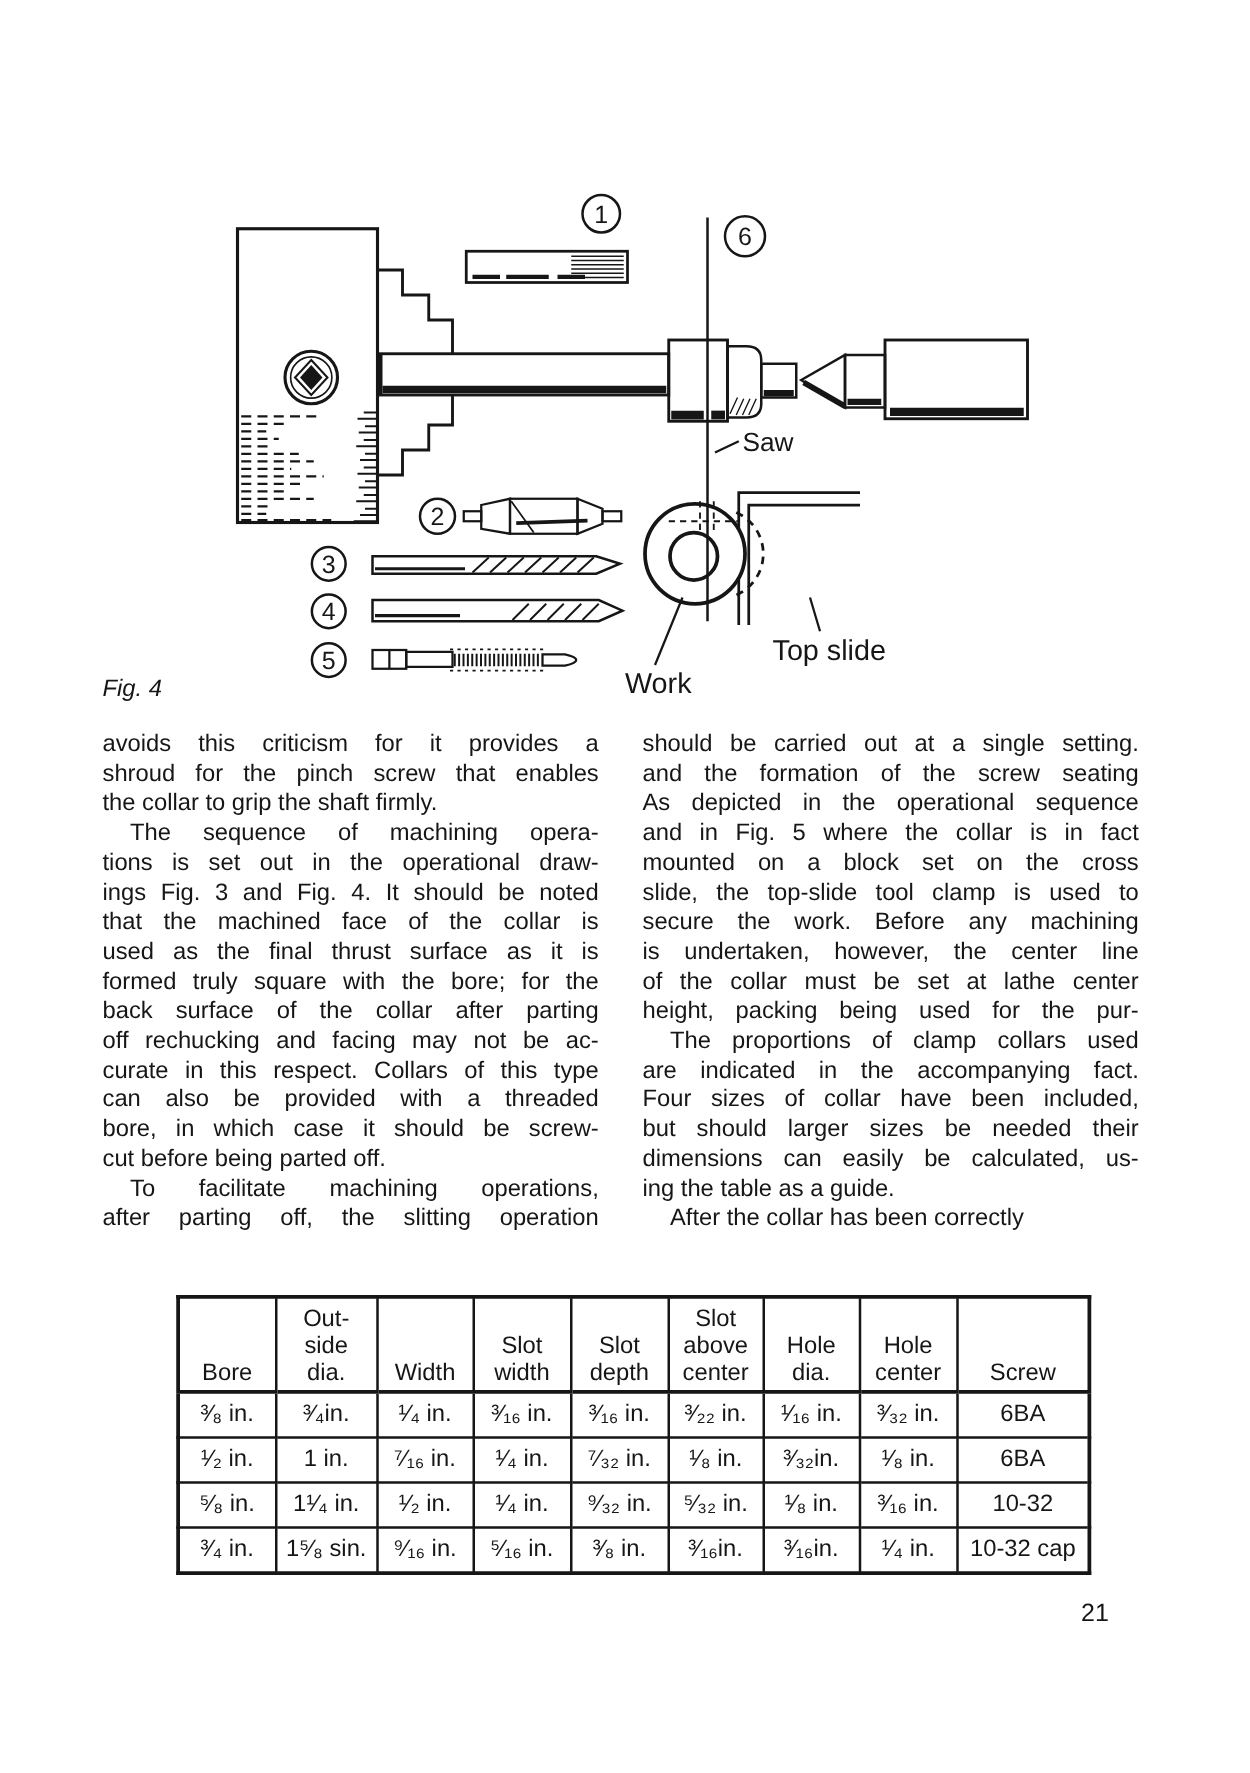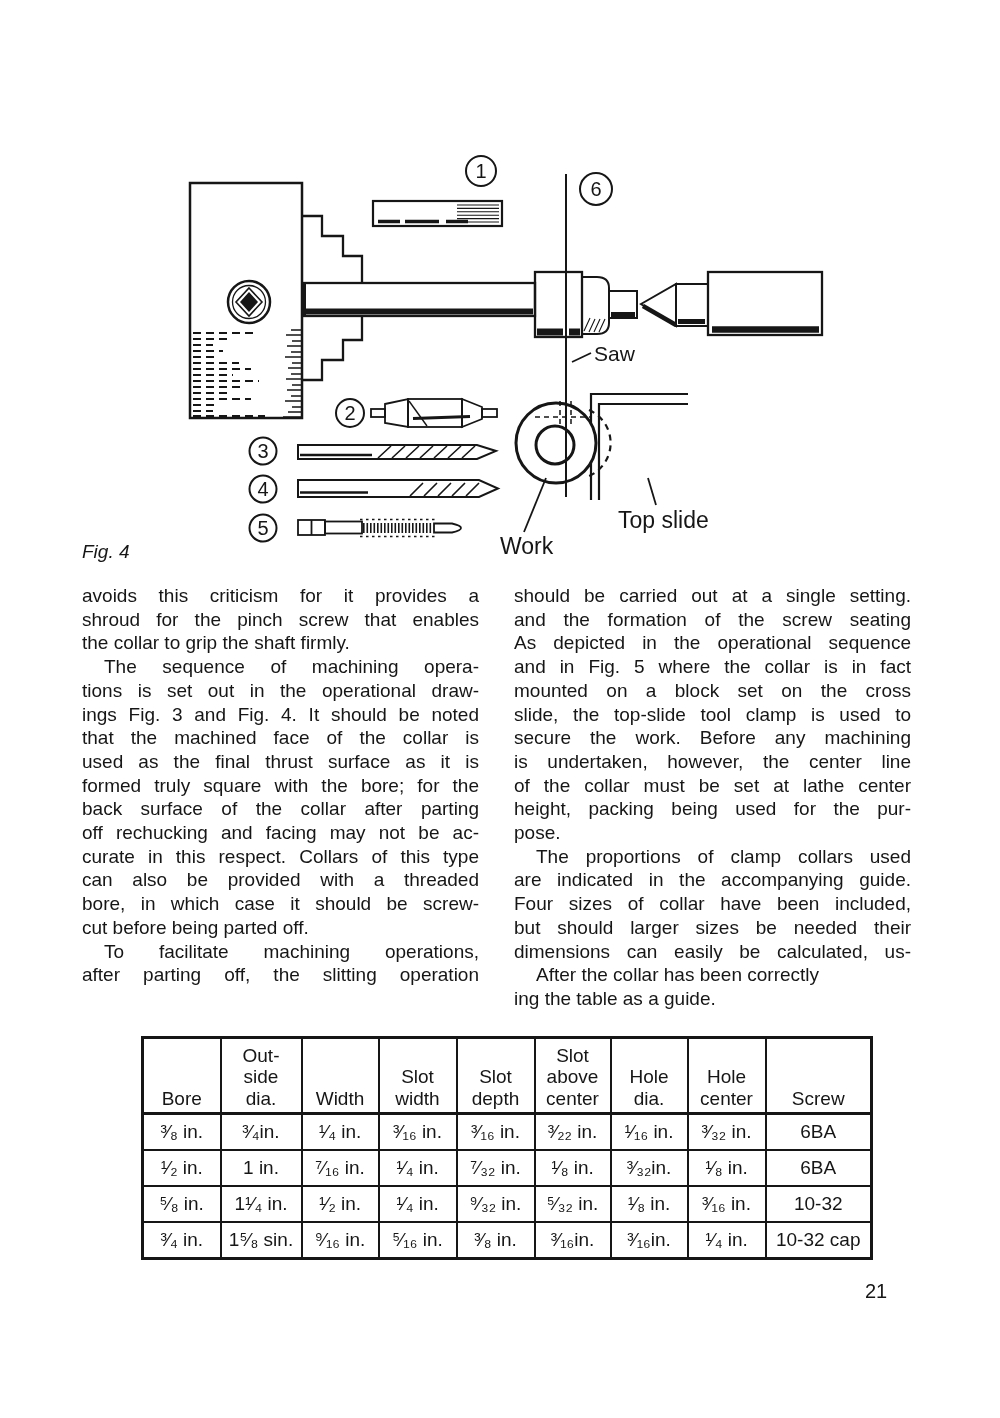--- a/index.html
+++ b/index.html
@@ -194,28 +194,27 @@
   <div class="ln">should be carried out at a single setting.</div>
   <div class="ln">and the formation of the screw seating</div>
   <div class="ln">As depicted in the operational sequence</div>
   <div class="ln">and in Fig. 5 where the collar is in fact</div>
   <div class="ln">mounted on a block set on the cross</div>
   <div class="ln">slide, the top-slide tool clamp is used to</div>
   <div class="ln">secure the work. Before any machining</div>
   <div class="ln">is undertaken, however, the center line</div>
   <div class="ln">of the collar must be set at lathe center</div>
   <div class="ln">height, packing being used for the pur-</div>
-  <div class="ln pl">pose.</div>
   <div class="ln ind">The proportions of clamp collars used</div>
-  <div class="ln">are indicated in the accompanying guide.</div>
+  <div class="ln">are indicated in the accompanying fact.</div>
   <div class="ln">Four sizes of collar have been included,</div>
   <div class="ln">but should larger sizes be needed their</div>
   <div class="ln">dimensions can easily be calculated, us-</div>
+  <div class="ln pl">ing the table as a guide.</div>
   <div class="ln ind pl">After the collar has been correctly</div>
-  <div class="ln pl">ing the table as a guide.</div>
 </div>
 
 <table class="dims">
   <colgroup>
     <col style="width:78px">
       <col style="width:81px">
       <col style="width:77px">
     <col style="width:78px">
       <col style="width:78px">
       <col style="width:76px">

